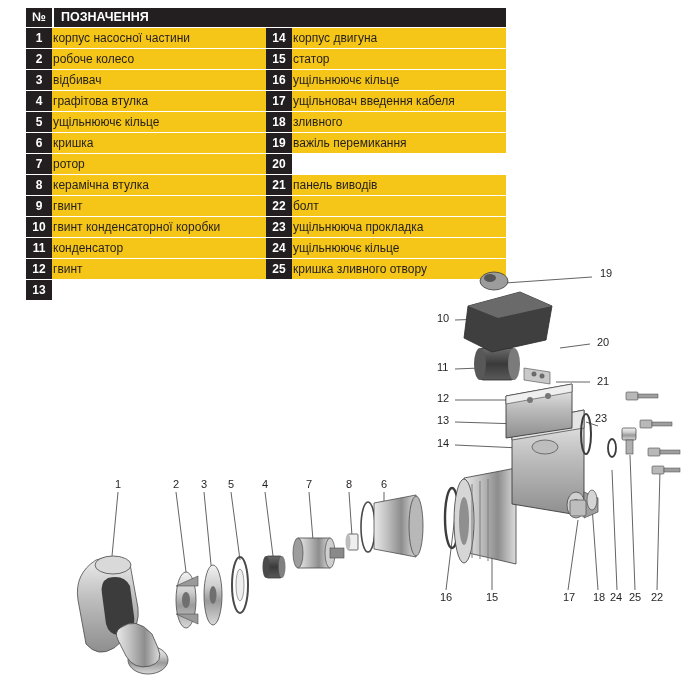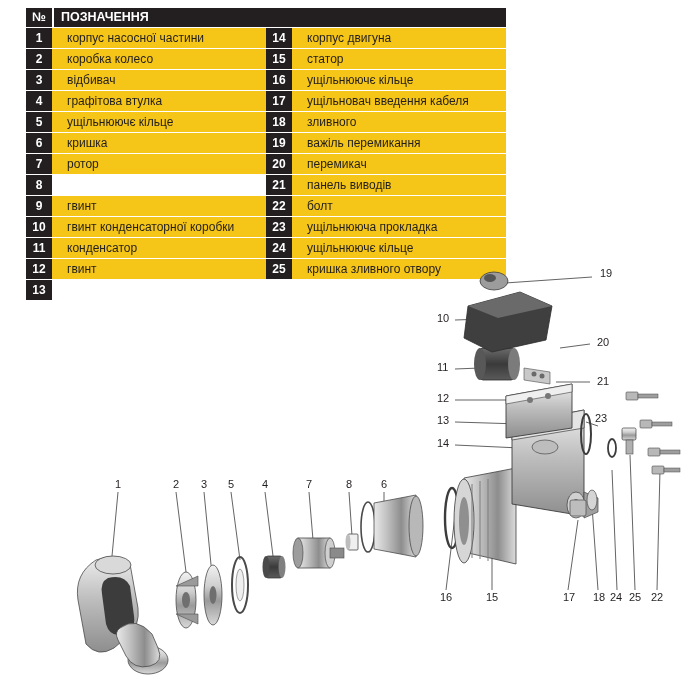--- a/index.html
+++ b/index.html
@@ -62,21 +62,21 @@
     background: #231f20;
     color: #ffffff;
     font-weight: bold;
     text-align: center;
     line-height: 20px;
     font-size: 12px;
   }
   .legend-row .label {
     flex: 1;
     background: #f5c518;
-    padding-left: 15px;
+    padding-left: 1px;
     line-height: 20px;
     white-space: nowrap;
     overflow: hidden;
   }
   .legend-col.right .legend-row .label { background: #f5c518; }
 
   
   #diagram {
     position: absolute;
     left: 0;
@@ -101,21 +101,21 @@
     <div class="title-cell">ПОЗНАЧЕННЯ</div>
   </div>
   <div class="legend-cols">
     <div class="legend-col left">
       <div class="legend-row">
           <div class="num">1</div>
           <div class="label">корпус насосної частини</div>
         </div>
       <div class="legend-row">
           <div class="num">2</div>
-          <div class="label">коробка колесо</div>
+          <div class="label">робоче колесо</div>
         </div>
       <div class="legend-row">
           <div class="num">3</div>
           <div class="label">відбивач</div>
         </div>
       <div class="legend-row">
           <div class="num">4</div>
           <div class="label">графітова втулка</div>
         </div>
       <div class="legend-row">
@@ -125,20 +125,21 @@
       <div class="legend-row">
           <div class="num">6</div>
           <div class="label">кришка</div>
         </div>
       <div class="legend-row">
           <div class="num">7</div>
           <div class="label">ротор</div>
         </div>
       <div class="legend-row">
           <div class="num">8</div>
+          <div class="label">керамічна втулка</div>
         </div>
       <div class="legend-row">
           <div class="num">9</div>
           <div class="label">гвинт</div>
         </div>
       <div class="legend-row">
           <div class="num">10</div>
           <div class="label">гвинт конденсаторної коробки</div>
         </div>
       <div class="legend-row">
@@ -173,21 +174,20 @@
       <div class="legend-row">
           <div class="num">18</div>
           <div class="label">зливного</div>
         </div>
       <div class="legend-row">
           <div class="num">19</div>
           <div class="label">важіль перемикання</div>
         </div>
       <div class="legend-row">
           <div class="num">20</div>
-          <div class="label">перемикач</div>
         </div>
       <div class="legend-row">
           <div class="num">21</div>
           <div class="label">панель виводів</div>
         </div>
       <div class="legend-row">
           <div class="num">22</div>
           <div class="label">болт</div>
         </div>
       <div class="legend-row">

